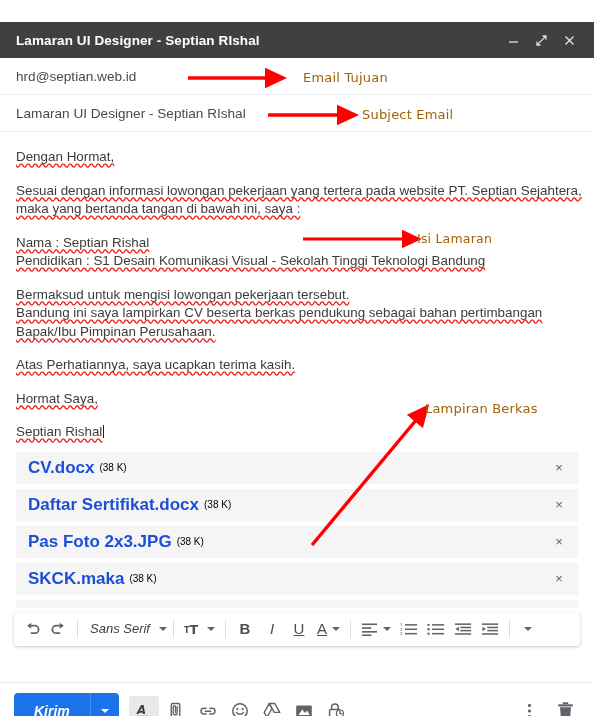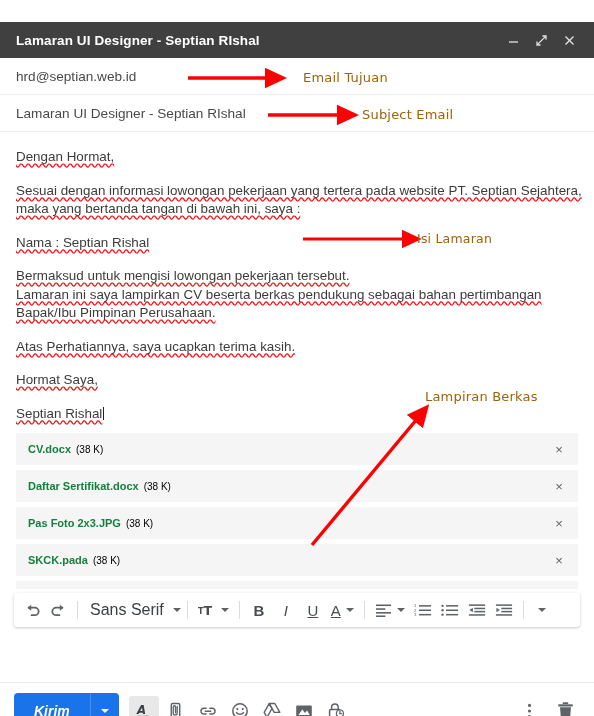--- a/index.html
+++ b/index.html
@@ -90,23 +90,23 @@
   .attachments { padding: 0 16px; margin-top: 2px; flex: 0 0 auto; }
   .att-row {
     position: relative;
     height: 32px;
     background: #f5f5f5;
     margin-bottom: 5px;
     display: flex; align-items: center;
     padding: 0 10px 0 12px;
   }
   .att-name {
-    font-size: 11px;
+    font-size: 17px;
     font-weight: bold;
-    color: #15803d;
+    color: #1d4ed8;
     white-space: nowrap;
   }
   .att-size {
     font-size: 10px;
     color: #000000;
     margin-left: 5px;
     white-space: nowrap;
   }
   .att-spacer { flex: 1 1 auto; }
   .att-x {
@@ -134,24 +134,25 @@
     color: #5f6368;
     padding: 0 4px;
   }
   .fb-sep {
     width: 1px; height: 18px;
     background: #dadce0;
     margin: 0 5px;
     flex: 0 0 1px;
   }
   .fontname {
-    font-size: 16px;
+    font-size: 13px;
     color: #3c4043;
     padding: 0 4px 0 6px;
     white-space: nowrap;
+    font-style: italic;
   }
   .caret-dn {
     width: 0; height: 0;
     border-left: 4px solid transparent;
     border-right: 4px solid transparent;
     border-top: 4px solid #5f6368;
     margin-left: 5px;
     flex: 0 0 auto;
   }
   .fb b, .fb i, .fb u { font-size: 15px; color: #4a4e51; }
@@ -250,24 +251,25 @@
   <div class="mail-body">
     <div class="para">
       <span class="bline sp">Dengan Hormat,</span>
     </div>
     <div class="para">
       <span class="bline sp">Sesuai dengan informasi lowongan pekerjaan yang tertera pada website PT. Septian Sejahtera,</span>
       <span class="bline sp">maka yang bertanda tangan di bawah ini, saya :</span>
     </div>
     <div class="para">
       <span class="bline sp">Nama : Septian Rishal</span>
+      <span class="bline sp">Pendidikan : S1 Desain Komunikasi Visual - Sekolah Tinggi Teknologi Bandung</span>
     </div>
     <div class="para">
       <span class="bline sp">Bermaksud untuk mengisi lowongan pekerjaan tersebut.</span>
-      <span class="bline sp">Lamaran ini saya lampirkan CV beserta berkas pendukung sebagai bahan pertimbangan</span>
+      <span class="bline sp">Bandung ini saya lampirkan CV beserta berkas pendukung sebagai bahan pertimbangan</span>
       <span class="bline sp">Bapak/Ibu Pimpinan Perusahaan.</span>
     </div>
     <div class="para">
       <span class="bline sp">Atas Perhatiannya, saya ucapkan terima kasih.</span>
     </div>
     <div class="para">
       <span class="bline sp">Hormat Saya,</span>
     </div>
     <div class="para" style="margin-bottom:8px">
       <span class="bline"><span class="sp">Septian Rishal</span><span class="caret"></span></span>
@@ -287,21 +289,21 @@
       <span class="att-spacer"></span>
       <span class="att-x">×</span>
     </div>
     <div class="att-row">
       <span class="att-name">Pas Foto 2x3.JPG</span>
       <span class="att-size">(38 K)</span>
       <span class="att-spacer"></span>
       <span class="att-x">×</span>
     </div>
     <div class="att-row">
-      <span class="att-name">SKCK.pada</span>
+      <span class="att-name">SKCK.maka</span>
       <span class="att-size">(38 K)</span>
       <span class="att-spacer"></span>
       <span class="att-x">×</span>
     </div>
     <div class="att-row partial"></div>
   </div>
 
   <div class="fmt-wrap">
     <div class="fmt-bar">
       <div class="fb">
@@ -483,15 +485,15 @@
     </defs>
     <line x1="188" y1="56" x2="268" y2="56" stroke="#ff0000" stroke-width="3.4" marker-end="url(#ah)"></line>
     <line x1="268" y1="93" x2="340" y2="93" stroke="#ff0000" stroke-width="3.4" marker-end="url(#ah)"></line>
     <line x1="303" y1="217" x2="405" y2="217" stroke="#ff0000" stroke-width="3.0" marker-end="url(#ah)"></line>
     <line x1="312" y1="523" x2="417" y2="397" stroke="#ff0000" stroke-width="3.4" marker-end="url(#ah)"></line>
   </svg>
 
   <div class="anno" style="left:303px; top:48px;">Email Tujuan</div>
   <div class="anno" style="left:362px; top:85px;">Subject Email</div>
   <div class="anno" style="left:417px; top:209px; font-size:12.5px;">Isi Lamaran</div>
-  <div class="anno" style="left:425px; top:367px;">Lampiran Berkas</div>
+  <div class="anno" style="left:425px; top:379px;">Lampiran Berkas</div>
 
 </div>
 
 </body></html>

